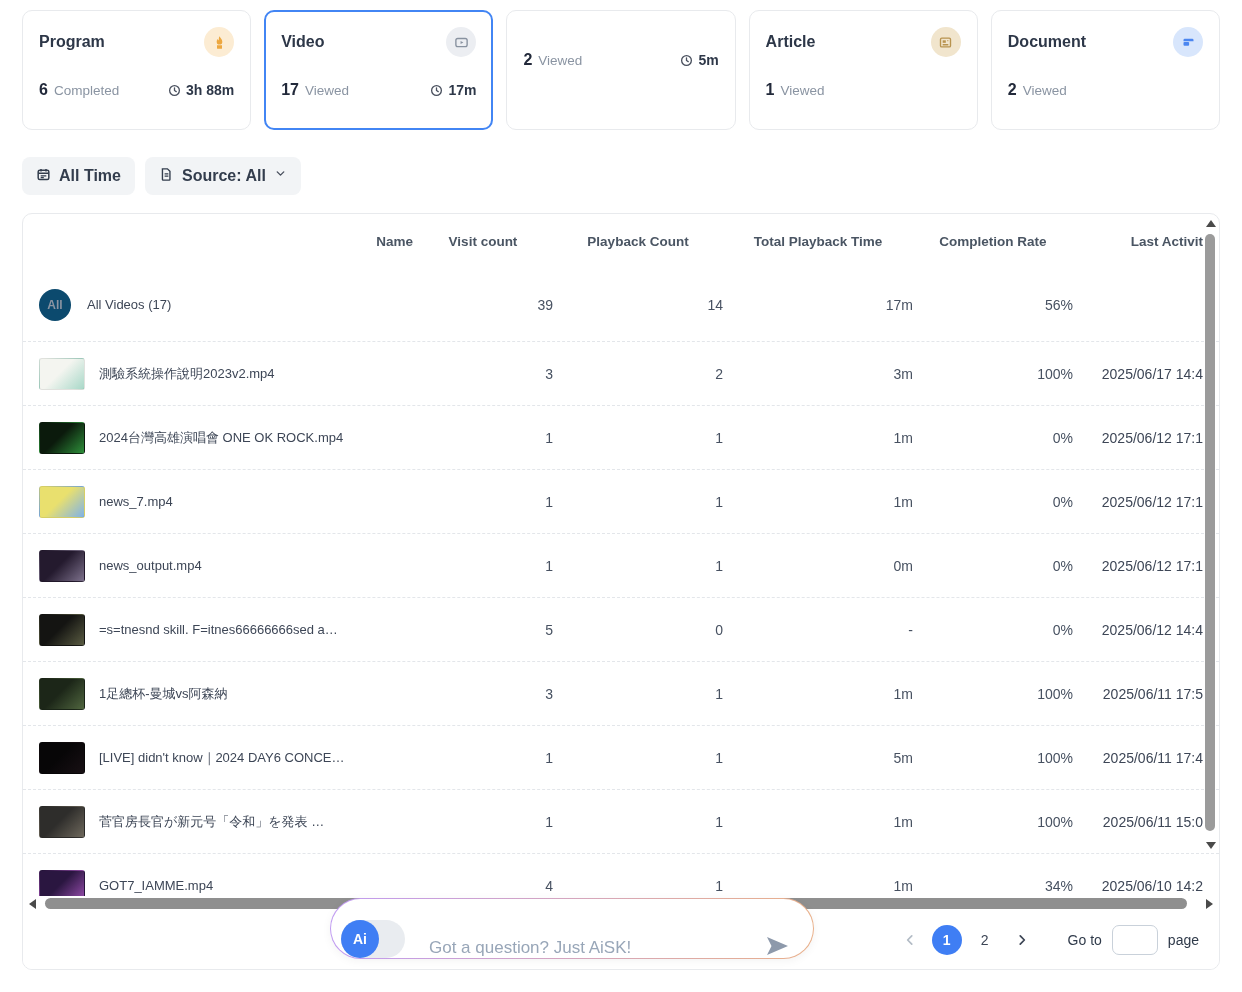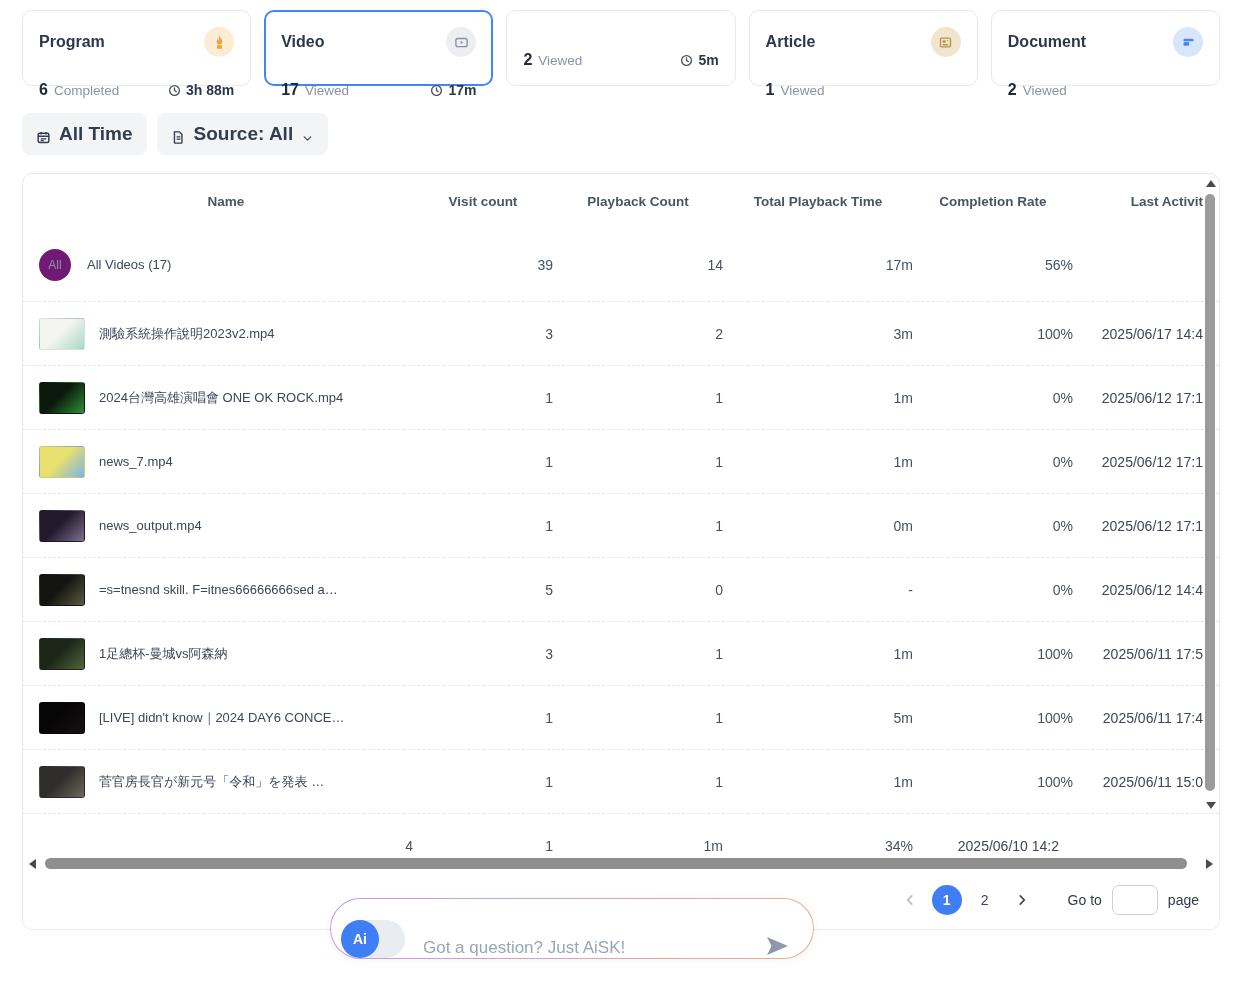--- a/index.html
+++ b/index.html
@@ -9,21 +9,21 @@
     width: 1242px; height: 992px;
     background: #fff;
     font-family: "Liberation Sans", sans-serif;
     color: #2d3748;
     overflow: hidden;
   }
 
   
   .cards { display: flex; gap: 13px; margin: 10px 22px 0 22px; }
   .card {
-    flex: 1; height: 76px;
+    flex: 1; height: 120px;
     background: #fff;
     border: 1px solid #e8eaed;
     border-radius: 10px;
     padding: 16px 16px 12px 16px;
     cursor: pointer;
   }
   .card.selected { border: 2px solid #4285f4; padding: 15px 15px 13px 15px; }
   .card-top { display: flex; justify-content: space-between; align-items: center; }
   .card-title { font-size: 16px; font-weight: 700; color: #2d3748; }
   .icon-circle {
@@ -34,23 +34,23 @@
   .card-stats { display: flex; justify-content: space-between; align-items: center; margin-top: 24px; }
   .stat-left { display: flex; align-items: baseline; gap: 6px; }
   .stat-count { font-size: 16px; font-weight: 700; color: #22293a; }
   .stat-label { font-size: 13.5px; color: #8a94a2; }
   .stat-time { display: flex; align-items: center; gap: 5px; font-size: 14px; font-weight: 700; color: #2d3748; }
   .stat-time svg { width: 13px; height: 13px; color: #49505e; }
 
   
   .filters { display: flex; gap: 10px; margin: 27px 22px 18px 22px; }
   .pill {
-    display: inline-flex; align-items: flex-end; gap: 8px;
+    display: inline-flex; align-items: flex-start; gap: 8px;
     background: #f2f4f6; border: none; border-radius: 8px;
-    padding: 10px 14px; font-size: 19px; font-weight: 700; color: #333d4d;
+    padding: 10px 14px; font-size: 16px; font-weight: 700; color: #333d4d;
     font-family: "Liberation Sans", sans-serif; cursor: pointer;
   }
   .pill svg { width: 15px; height: 15px; color: #333d4d; }
   .pill .chev { width: 13px; height: 13px; color: #49505e; }
 
   
   .table-card {
     position: relative;
     margin: 0 22px;
     height: 757px;
@@ -59,40 +59,40 @@
     overflow: hidden;
     background: #fff;
   }
   .grid-row {
     display: grid;
     grid-template-columns: 390px 140px 170px 190px 160px 144px;
     align-items: center;
   }
   .thead { height: 54px; }
   .th { font-size: 13.5px; font-weight: 700; color: #4a5563; text-align: center; white-space: nowrap; }
-  .th.name { text-align: center; padding-left: 16px; }
+  .th.name { text-align: right; padding-left: 16px; }
   .th.last { text-align: right; padding-right: 14px; overflow: hidden; }
   .tbody { height: 628px; overflow: hidden; }
   .trow { height: 64px; border-bottom: 1px dashed #e3e6ea; cursor: pointer; background:#fff; }
   .trow.summary { height: 74px; }
   .cell { font-size: 14px; color: #475161; text-align: right; }
   .cell.name-cell {
     display: flex; align-items: center; text-align: left;
     padding-left: 16px; overflow: hidden; white-space: nowrap;
   }
   .cell.date { text-align: right; padding-right: 14px; white-space: nowrap; overflow: hidden; color: #3d4656; }
   .vname { font-size: 13px; color: #3d4656; overflow: hidden; text-overflow: ellipsis; }
   .thumb {
     flex: 0 0 46px; width: 46px; height: 32px; border-radius: 3px;
     margin-right: 14px; border: 1px solid rgba(0,0,0,0.08);
     background: #ddd;
   }
   .all-badge {
     flex: 0 0 32px; width: 32px; height: 32px; border-radius: 50%;
-    background: #701a75; color: #8a94a2; font-size: 12px; font-weight: 400;
+    background: #0c4a6e; color: #8a94a2; font-size: 12px; font-weight: 700;
     display: flex; align-items: center; justify-content: center;
     margin-right: 16px;
   }
 
   
   .vscroll { position: absolute; top: 4px; right: 2px; bottom: 118px; width: 14px; }
   .vscroll .arrow-up, .vscroll .arrow-down {
     position: absolute; left: 3px; width: 0; height: 0;
     border-left: 5px solid transparent; border-right: 5px solid transparent;
     cursor: pointer;
@@ -151,21 +151,21 @@
     display: flex; align-items: flex-end;
     padding: 0 24px 0 10px;
   }
   .ai-toggle { position: relative; width: 64px; height: 38px; flex: 0 0 64px; cursor: pointer; }
   .ai-track { position: absolute; inset: 0; background: #e9ecf0; border-radius: 19px; }
   .ai-knob {
     position: absolute; left: 0; top: 0; width: 38px; height: 38px; border-radius: 50%;
     background: #3f7ef4; color: #fff; font-size: 14px; font-weight: 700;
     display: flex; align-items: center; justify-content: center;
   }
-  .ai-placeholder { margin-left: 18px; font-size: 17px; color: #98a6b8; flex: 1; cursor: text; }
+  .ai-placeholder { margin-left: 24px; font-size: 17px; color: #98a6b8; flex: 1; cursor: text; }
   .ai-send { margin-left: 12px; color: #8d99ab; cursor: pointer; background: none; border: none; display: flex; }
   .ai-send svg { width: 24px; height: 24px; }
 </style>
 </head>
 <body>
 
 <div class="page">
 
   <div class="cards">
 
@@ -411,20 +411,24 @@
             <span class="vname">菅官房長官が新元号「令和」を発表 …</span>
           </div>
           <div class="cell">1</div>
           <div class="cell">1</div>
           <div class="cell">1m</div>
           <div class="cell">100%</div>
           <div class="cell date">2025/06/11 15:0</div>
         </div>
 
         <div class="trow grid-row">
+          <div class="cell name-cell">
+            <span class="thumb" style="background: linear-gradient(135deg, rgb(42, 22, 64) 0%, rgb(42, 22, 64) 45%, rgb(154, 79, 176) 100%);"></span>
+            <span class="vname">GOT7_IAMME.mp4</span>
+          </div>
           <div class="cell">4</div>
           <div class="cell">1</div>
           <div class="cell">1m</div>
           <div class="cell">34%</div>
           <div class="cell date">2025/06/10 14:2</div>
         </div>
 
     </div>
 
     <div class="vscroll">

